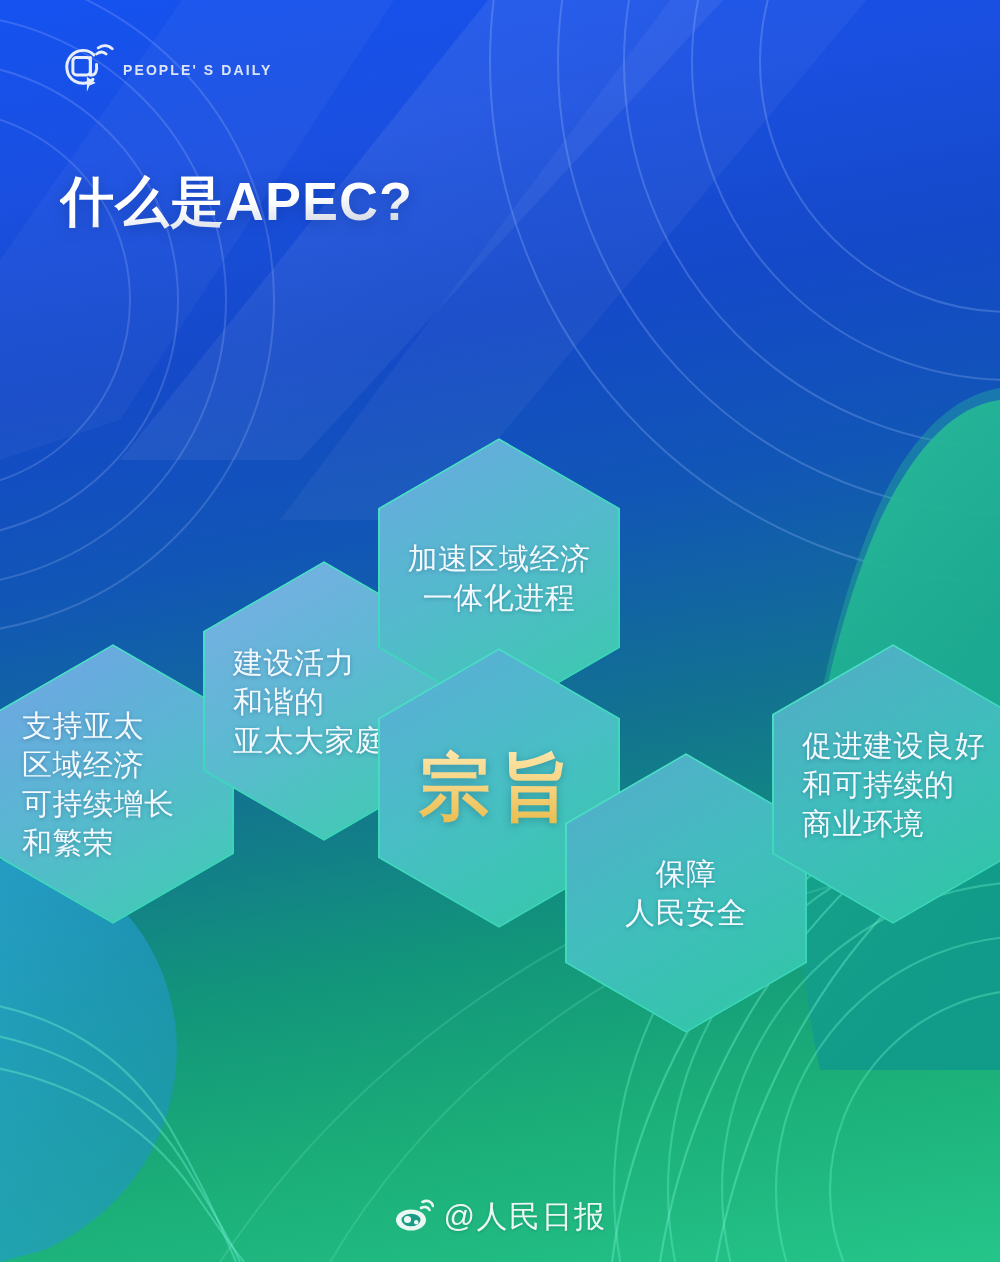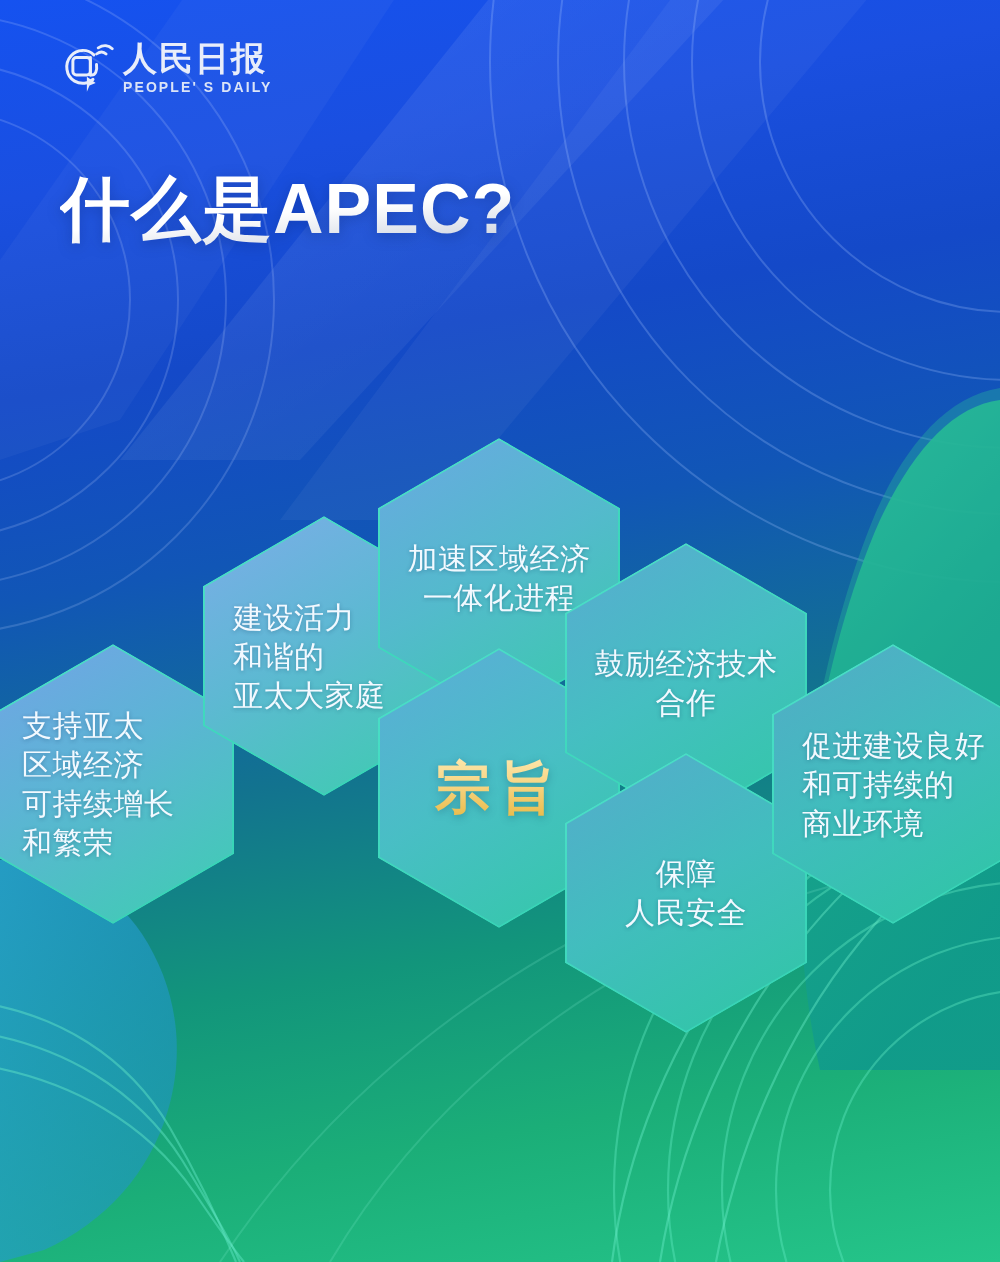--- a/index.html
+++ b/index.html
@@ -40,21 +40,21 @@
     line-height:1.05; white-space:nowrap;
   }
   .brand-en{
     font-size:14px; font-weight:700; color:#dbe4f7;
     letter-spacing:2.1px; margin-top:3px; white-space:nowrap;
   }
 
   
   .headline{
     position:absolute; left:60px; top:172px; z-index:9;
-    font-size:70px; font-weight:700; letter-spacing:1px;
+    font-size:54px; font-weight:700; letter-spacing:1px;
     line-height:1.08; white-space:nowrap;
     background:linear-gradient(175deg,#ffffff 30%,#ffffff 52%,#c8cfdd 96%);
     -webkit-background-clip:text; background-clip:text;
     color:transparent; -webkit-text-fill-color:transparent;
     filter:drop-shadow(0 3px 7px rgba(3,26,85,.28));
   }
 
   
   .comb{ position:absolute; left:0; top:0; width:1000px; height:1262px; z-index:6; }
   .hex{
@@ -91,21 +91,21 @@
 
   
   .ring{
     position:absolute; inset:0;
     clip-path:polygon(50% 0%,100% 25%,100% 75%,50% 100%,0% 75%,0% 25%);
     background:linear-gradient(150deg,#4de0c9 0%,#3fd8bd 50%,#34d3b3 100%);
   }
 
   
   #hex-center .hex-txt{
-    font-size:56px; font-weight:700; letter-spacing:8px;
+    font-size:72px; font-weight:700; letter-spacing:8px;
     background:linear-gradient(180deg,#fdeab4 0%,#f7d583 45%,#e6b63f 100%);
     -webkit-background-clip:text; background-clip:text;
     color:transparent; -webkit-text-fill-color:transparent;
     text-shadow:none;
     filter:drop-shadow(0 2px 4px rgba(6,45,80,.3));
   }
 
   
   .footer{
     position:absolute; left:0; right:0; bottom:24px; z-index:9;
@@ -214,40 +214,39 @@
           <path d="M37 40 C43 41, 45 35, 44 28"></path>
         </g>
         <g fill="none" stroke="#e8edfa" stroke-width="3.2" stroke-linecap="round">
           <path d="M44 16 C48 13, 52 13, 55 16"></path>
           <path d="M46 9 C52 5, 58 6, 62 10"></path>
         </g>
         <path d="M33 42 L43 49 L36 52 L33 59 Z" fill="#e8edfa"></path>
       </svg>
     </div>
     <div class="brand-words">
-      <div class="brand-cn">人民日报</div>
       <div class="brand-en">PEOPLE' S DAILY</div>
     </div>
   </div>
 
   <h1 class="headline">什么是APEC?</h1>
 
   <div class="comb">
 
     <div class="hex" id="hex-far-left" style="left:-8px; top:644px;">
       <div class="ring"></div>
       <div class="inner fill-a">
         <div class="hex-txt t-left">支持亚太
 区域经济
 可持续增长
 和繁荣</div>
       </div>
     </div>
 
-    <div class="hex" id="hex-upper-left" style="left:203px; top:516px;">
+    <div class="hex" id="hex-upper-left" style="left:203px; top:561px;">
       <div class="ring"></div>
       <div class="inner fill-b">
         <div class="hex-txt t-left">建设活力
 和谐的
 亚太大家庭</div>
       </div>
     </div>
 
 
     <div class="hex" id="hex-top" style="left:378px; top:438px;">
@@ -258,41 +257,49 @@
       </div>
     </div>
 
     <div class="hex" id="hex-center" style="left:378px; top:648px;">
       <div class="ring"></div>
       <div class="inner fill-e">
         <div class="hex-txt t-center">宗旨</div>
       </div>
     </div>
 
-    <div class="hex" id="hex-upper-right" style="left:565px; top:543px;">
-      <div class="ring"></div>
-      <div class="inner fill-f">
-        <div class="hex-txt t-center">鼓励经济技术
-合作</div>
-      </div>
-    </div>
 
     <div class="hex" id="hex-lower-right" style="left:565px; top:753px;">
       <div class="ring"></div>
       <div class="inner fill-g">
         <div class="hex-txt t-center">保障
 人民安全</div>
       </div>
     </div>
 
     <div class="hex" id="hex-far-right" style="left:772px; top:644px;">
       <div class="ring"></div>
       <div class="inner fill-h">
         <div class="hex-txt t-left">促进建设良好
 和可持续的
 商业环境</div>
       </div>
     </div>
 
   </div>
 
+  <div class="footer">
+    <span>
+      <svg viewBox="0 0 40 34" width="40" height="34" aria-hidden="true">
+        <ellipse cx="17" cy="22" rx="15" ry="10.5" fill="#eaf7f3"></ellipse>
+        <ellipse cx="17" cy="22" rx="9.5" ry="6.3" fill="#1b9b85"></ellipse>
+        <circle cx="13.5" cy="21.5" r="3.6" fill="#eaf7f3"></circle>
+        <circle cx="22.2" cy="24.2" r="2.2" fill="#eaf7f3"></circle>
+        <g fill="none" stroke="#eaf7f3" stroke-width="2.6" stroke-linecap="round">
+          <path d="M27 10 C30.5 8, 34 9, 35.6 12"></path>
+          <path d="M28.5 4 C33.5 1.6, 38 3.4, 39 8"></path>
+        </g>
+      </svg>
+    </span>
+    <span class="footer-text">@人民日报</span>
+  </div>
 
 </div>
 
 </body></html>

